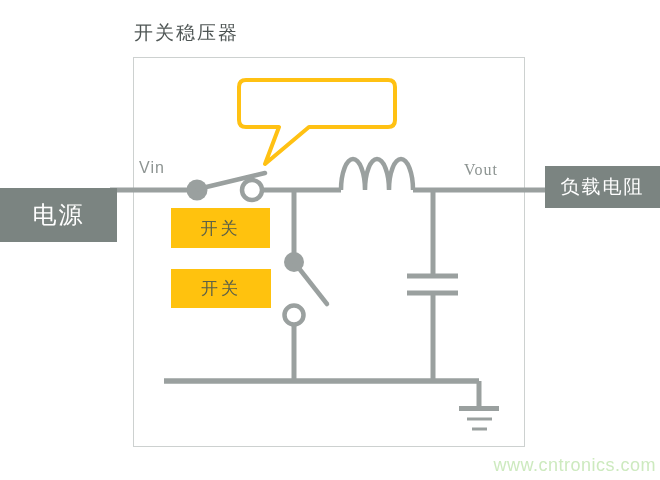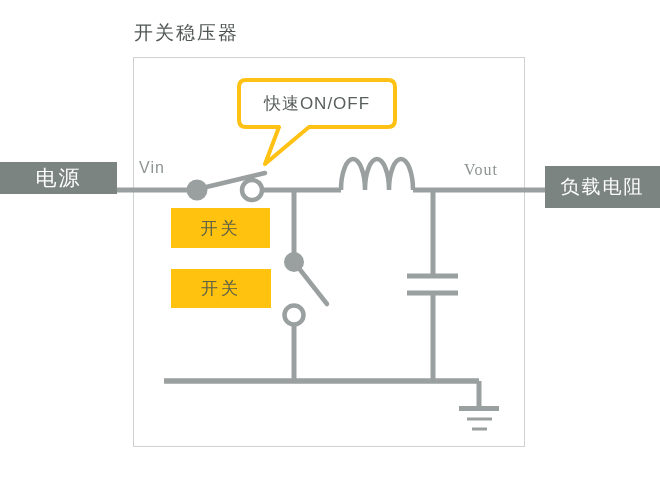--- a/index.html
+++ b/index.html
@@ -17,21 +17,21 @@
   }
   svg.circuit{position:absolute;left:0;top:0;}
   .wire{stroke:var(--color-wire,#9aa09f);fill:none;}
   .wirefill{fill:var(--color-wire,#9aa09f);stroke:none;}
   .contact{fill:#ffffff;stroke:var(--color-wire,#9aa09f);}
   .bubble{fill:#ffffff;stroke:var(--color-callout_border,#ffc113);stroke-width:4;stroke-linejoin:round;}
   .node-box{
     position:absolute;background:var(--color-node_box,#7b8481);color:#ffffff;
     display:flex;align-items:center;justify-content:center;letter-spacing:2px;
   }
-  .source{left:0;top:162px;width:117px;height:32px;font-size:21px;}
+  .source{left:0;top:188px;width:117px;height:54px;font-size:24px;}
   .load{left:545px;top:166px;width:115px;height:42px;font-size:19px;}
   .pin-label{position:absolute;color:var(--color-label_text,#8d9492);font-size:16px;letter-spacing:1px;}
   .vin{left:139px;top:159px;}
   .vout{left:464px;top:161px;font-family:Liberation Serif, serif;}
   .switch-tag{
     position:absolute;background:var(--color-yellow,#ffc20e);color:var(--color-switch_text,#5d6147);
     display:flex;align-items:center;justify-content:center;font-size:17px;letter-spacing:3px;
   }
   .tag1{left:171px;top:208px;width:99px;height:40px;}
   .tag2{left:171px;top:269px;width:100px;height:39px;}
@@ -89,16 +89,16 @@
   <div class="node-box load">
     <span>负载电阻</span>
   </div>
 
   <div class="pin-label vin">Vin</div>
   <div class="pin-label vout">Vout</div>
 
   <div class="switch-tag tag1">开关</div>
   <div class="switch-tag tag2">开关</div>
 
-  <div class="callout-text">快速ON/OFF</div>
 
+  <div class="watermark">www.cntronics.com</div>
 
 </div>
 
 </body></html>

